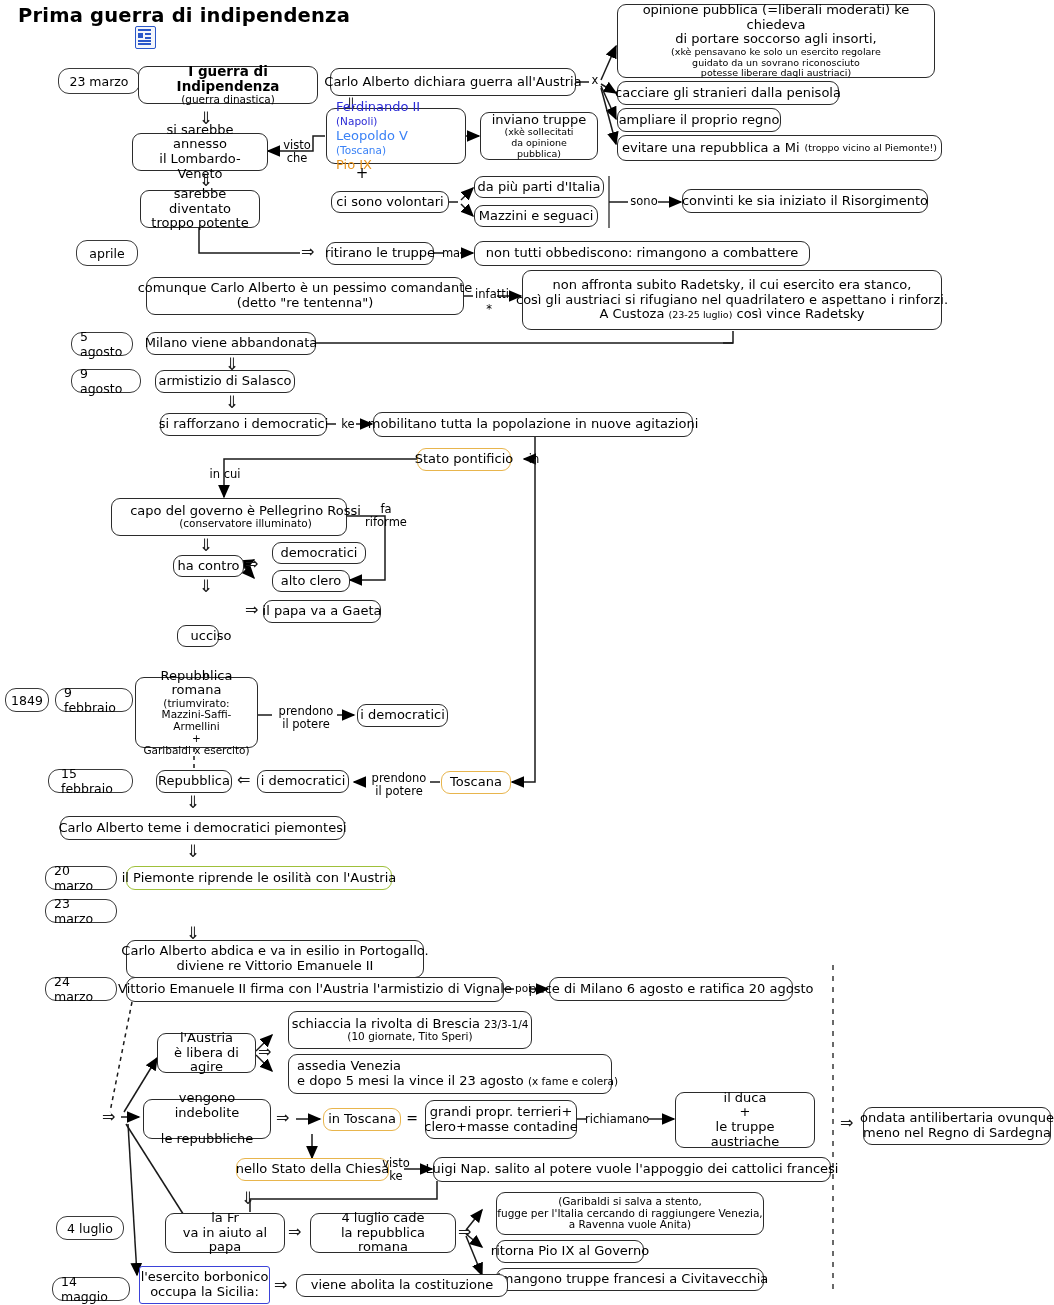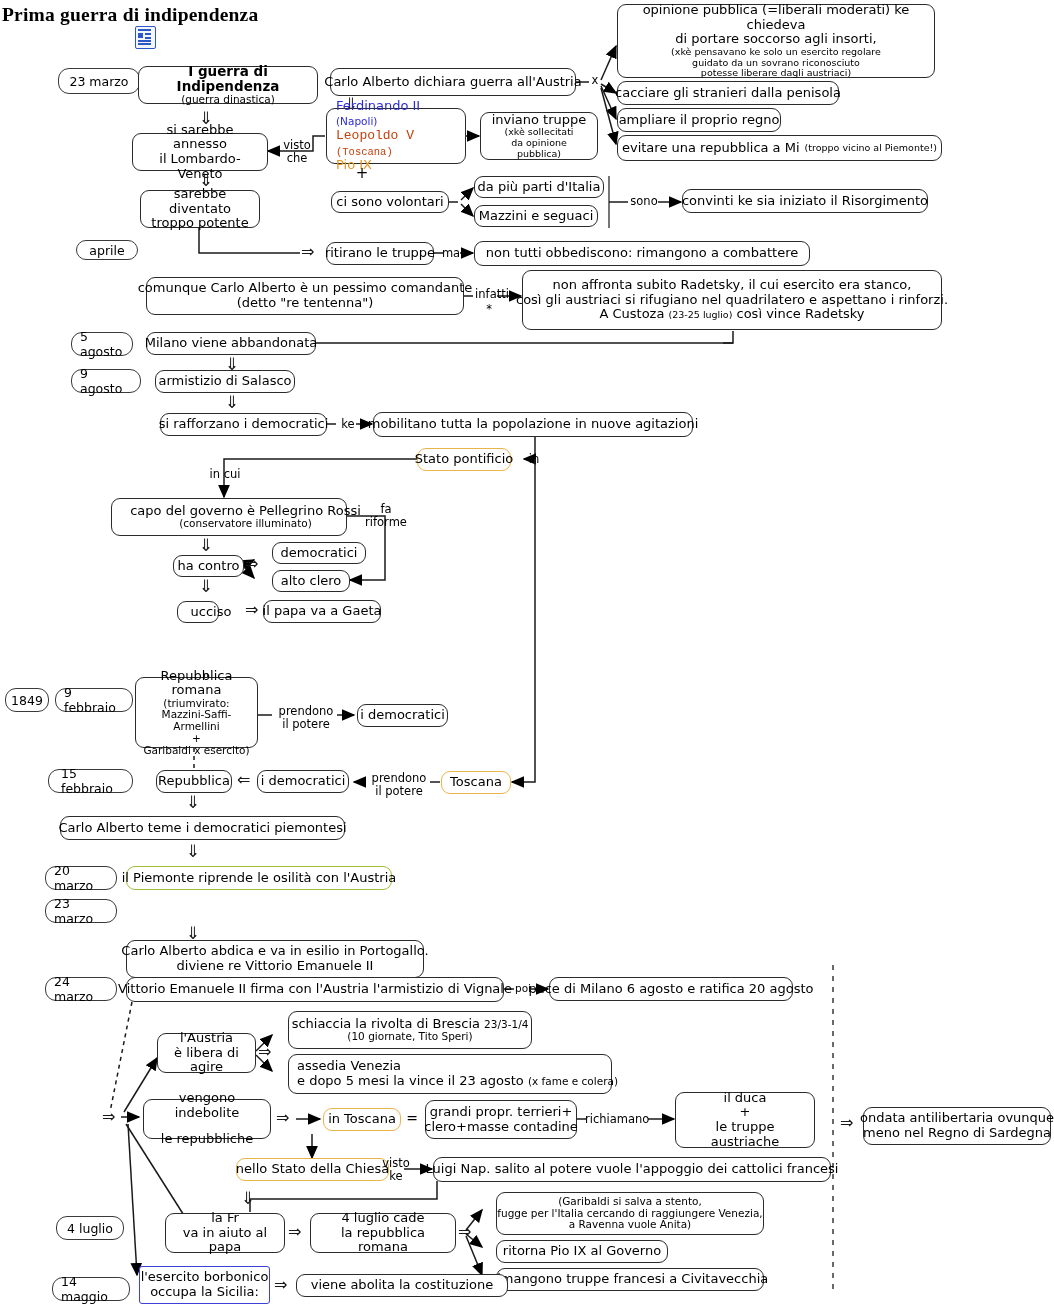--- a/index.html
+++ b/index.html
@@ -16,26 +16,26 @@
         display:flex;align-items:center;justify-content:center;font-size:12.5px;padding:2px 8px;}
   .thin{border-width:1.3px;}
   .bold{font-weight:bold;font-size:13.5px;}
   .hl-orange{border-color:#e8b54d;}
   .hl-green{border-color:#9fc03a;}
   .hl-blue{border-color:#3b42d8;border-radius:3px;}
   .lbl{position:absolute;font-size:11.5px;line-height:1.1;text-align:center;color:#000;white-space:pre;}
   .lbl.s{font-size:10.5px;}
   .op{position:absolute;font-size:16px;line-height:1;color:#1a1a1a;}
   .op.dn{font-size:17px;}
-  .title{position:absolute;left:2px;top:4px;font-size:19.5px;font-weight:bold;letter-spacing:.2px;font-family:Liberation Serif, serif;}
+  .title{position:absolute;left:18px;top:4px;font-size:19.5px;font-weight:bold;letter-spacing:.2px;}
   .docicon{position:absolute;left:135px;top:26px;width:19px;height:21px;border:1.5px solid #2a57c9;
            border-radius:2px;background:#f4f6fb;}
   .docicon i{position:absolute;display:block;background:#2a57c9;}
   .c-blue{color:#2b2bd6;}
-  .c-gold{color:#c2410c;font-family:Liberation Mono, monospace;}
+  .c-gold{color:#3b82f6;}
   .c-orange{color:#e8941e;}
   .nw{white-space:nowrap;}
 </style>
 </head>
 <body>
 
 <div id="canvas">
 
   <div class="title">Prima guerra di indipendenza</div>
   <div class="docicon">
@@ -211,21 +211,21 @@
     <span class="nw">da più parti d'Italia</span>
   </div>
   <div class="node thin" style="left:474px;top:205px;width:124px;height:22px;">
     <span class="nw">Mazzini e seguaci</span>
   </div>
   <div class="lbl" style="left:629px;top:195px;width:30px;">sono</div>
   <div class="node thin" style="left:682px;top:189px;width:246px;height:24px;">
     <span class="nw">convinti ke sia iniziato il Risorgimento</span>
   </div>
 
-  <div class="pill" style="left:76px;top:240px;width:62px;height:20px;">
+  <div class="pill" style="left:76px;top:240px;width:62px;height:26px;">
     <span>aprile</span>
     </div>
   <div class="op" style="left:301px;top:244px;">⇒</div>
   <div class="node thin" style="left:326px;top:242px;width:108px;height:23px;">
     <span class="nw">ritirano le truppe</span>
   </div>
   <div class="lbl" style="left:441px;top:247px;width:20px;">ma</div>
   <div class="node thin" style="left:474px;top:241px;width:336px;height:25px;">
     <span class="nw">non tutti obbediscono: rimangono a combattere</span>
   </div>
@@ -286,21 +286,21 @@
     <span class="nw">ha contro</span>
   </div>
   <div class="op" style="left:245px;top:556px;">⇒</div>
   <div class="node thin" style="left:272px;top:542px;width:94px;height:22px;">
     <span class="nw">democratici</span>
   </div>
   <div class="node thin" style="left:272px;top:570px;width:78px;height:22px;">
     <span class="nw">alto clero</span>
   </div>
   <div class="op dn" style="left:199px;top:578px;">⇓</div>
-  <div class="node thin" style="left:177px;top:601px;width:39px;height:22px;padding-left:33px;">
+  <div class="node thin" style="left:177px;top:625px;width:39px;height:22px;padding-left:33px;">
     <span class="nw">ucciso</span>
   </div>
   <div class="op" style="left:245px;top:602px;">⇒</div>
   <div class="node thin" style="left:263px;top:600px;width:118px;height:23px;">
     <span class="nw">il papa va a Gaeta</span>
   </div>
 
   <div class="op dn" style="left:199px;top:672px;">⇓</div>
   <div class="pill" style="left:5px;top:688px;width:44px;height:24px;">
     <span>1849</span>
@@ -432,21 +432,21 @@
     <span>4 luglio cade</span>
     <span>la repubblica romana</span>
   </div>
   <div class="op" style="left:458px;top:1224px;">⇒</div>
 
   <div class="node thin" style="left:496px;top:1192px;width:268px;height:43px;">
     <span class="sm nw">(Garibaldi si salva a stento,</span>
     <span class="sm nw">fugge per l'Italia cercando di raggiungere Venezia,</span>
     <span class="sm nw">a Ravenna vuole Anita)</span>
   </div>
-  <div class="node thin" style="left:496px;top:1240px;width:172px;height:23px;">
+  <div class="node thin" style="left:496px;top:1240px;width:148px;height:23px;">
     <span class="nw">ritorna Pio IX al Governo</span>
   </div>
   <div class="node thin" style="left:496px;top:1268px;width:268px;height:23px;">
     <span class="nw">rimangono truppe francesi a Civitavecchia</span>
   </div>
 
   <div class="pill" style="left:52px;top:1277px;width:78px;height:24px;">
     <span>14 maggio</span>
     </div>
   <div class="node thin hl-blue" style="left:139px;top:1266px;width:131px;height:38px;">

